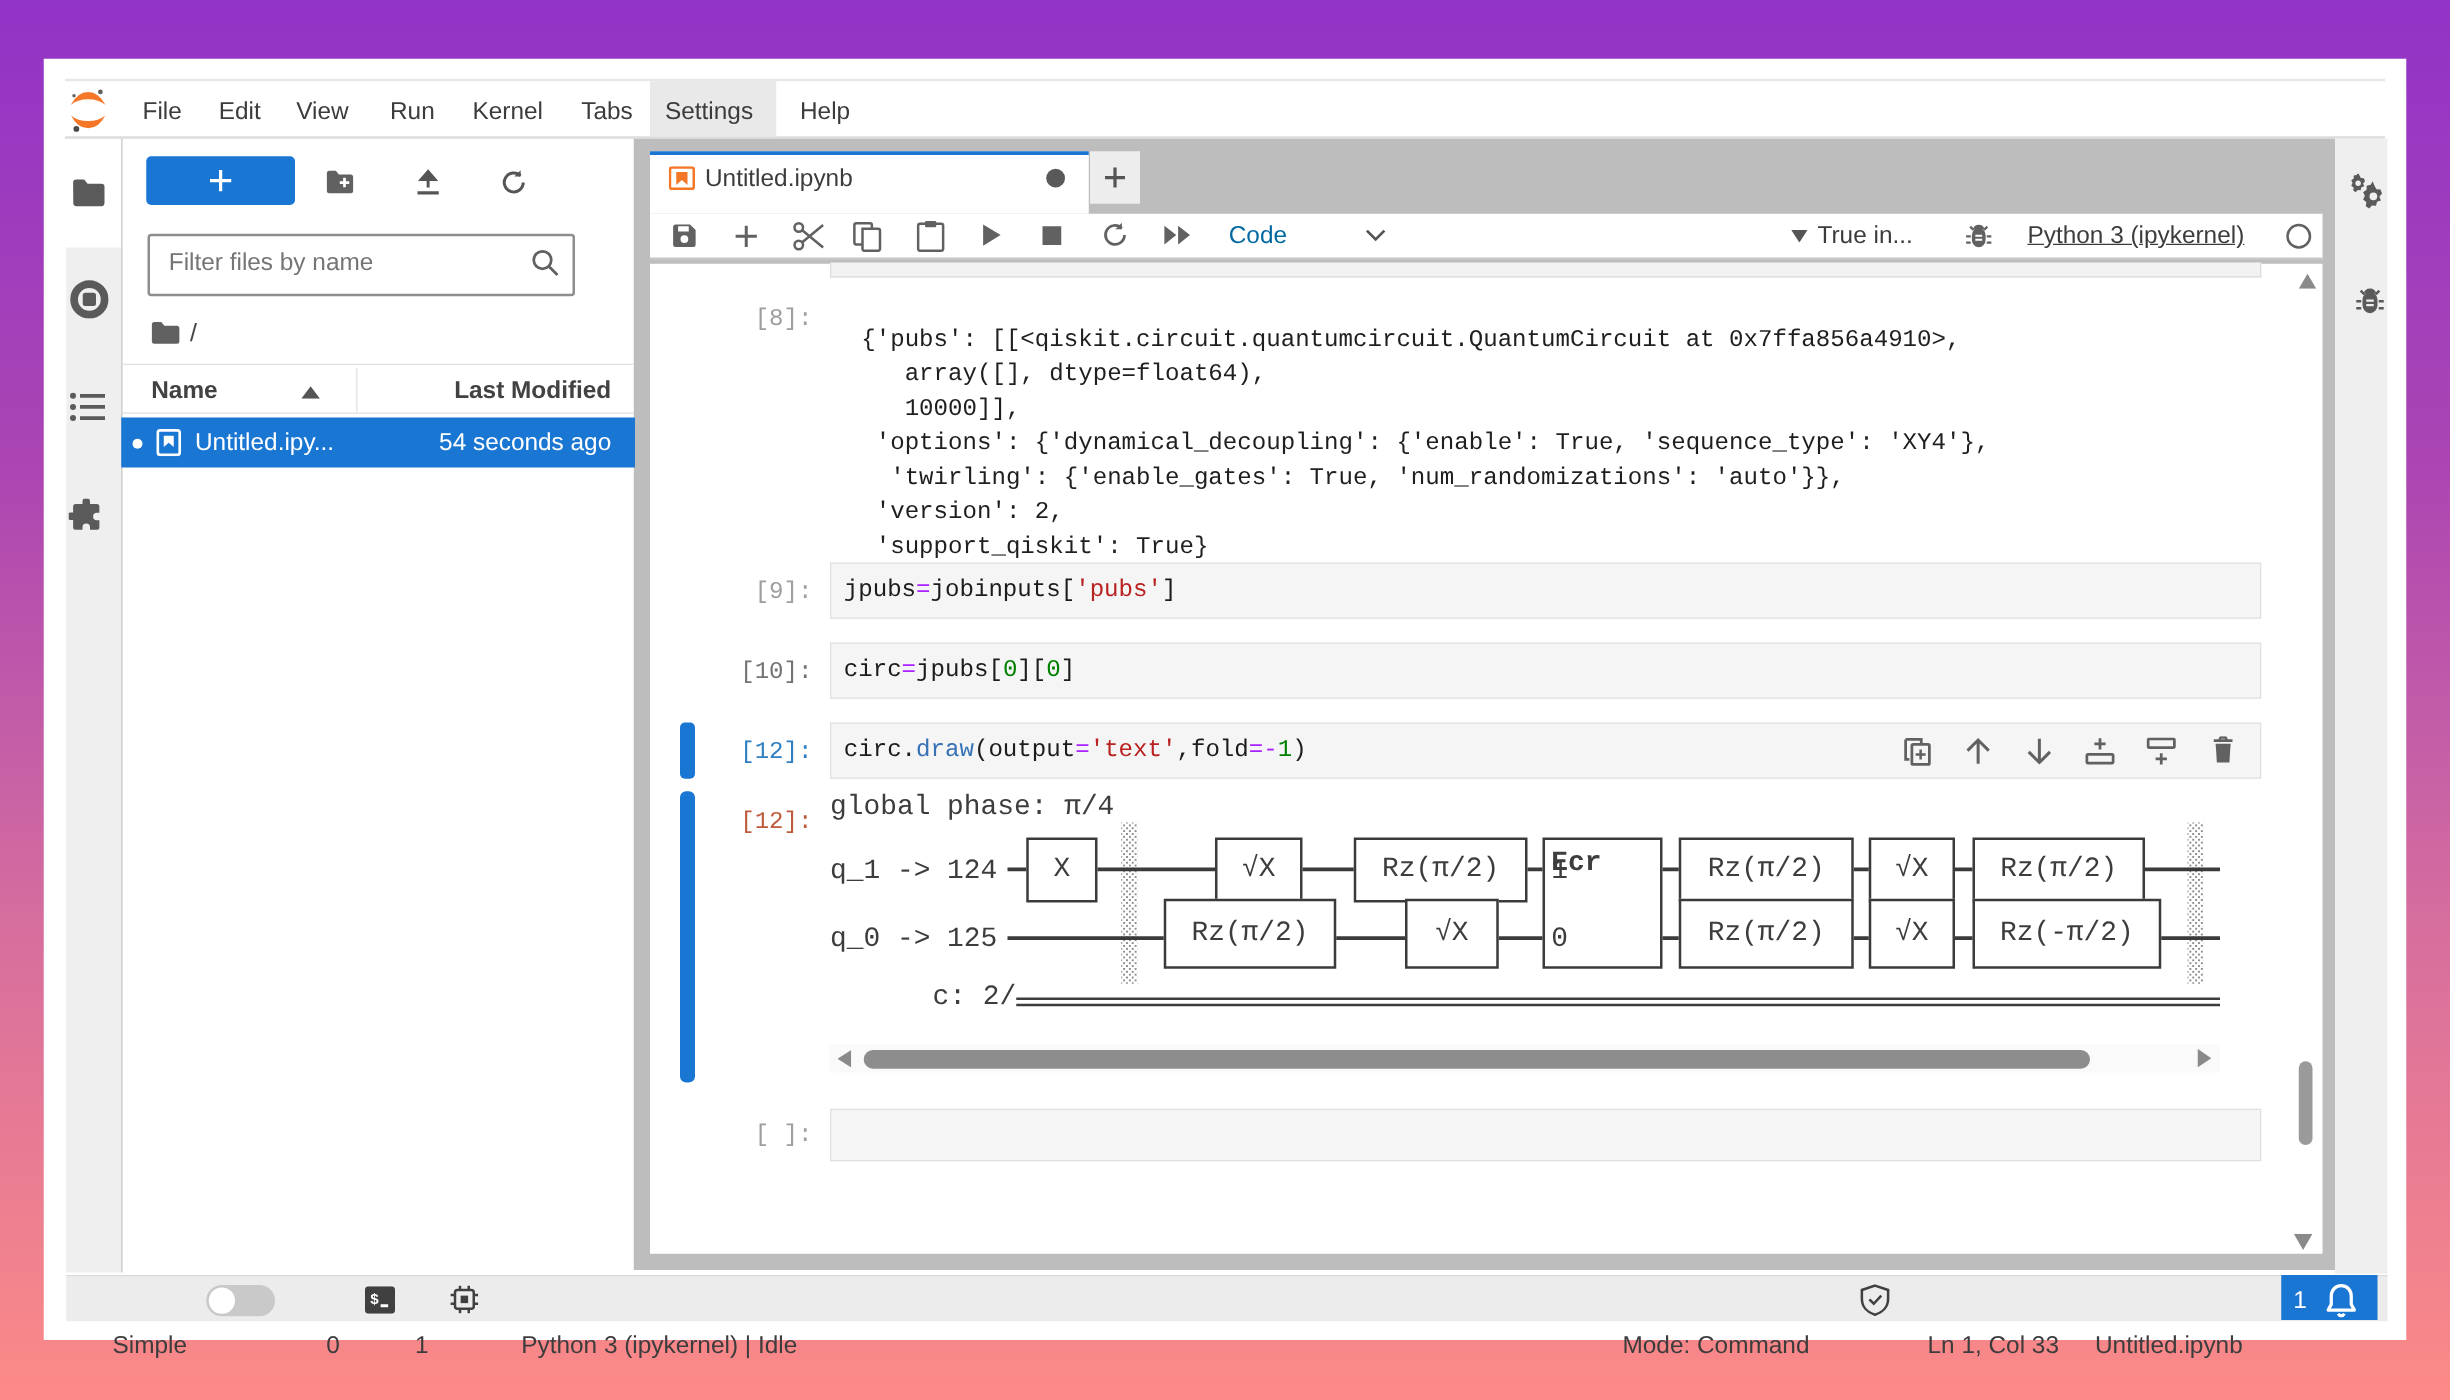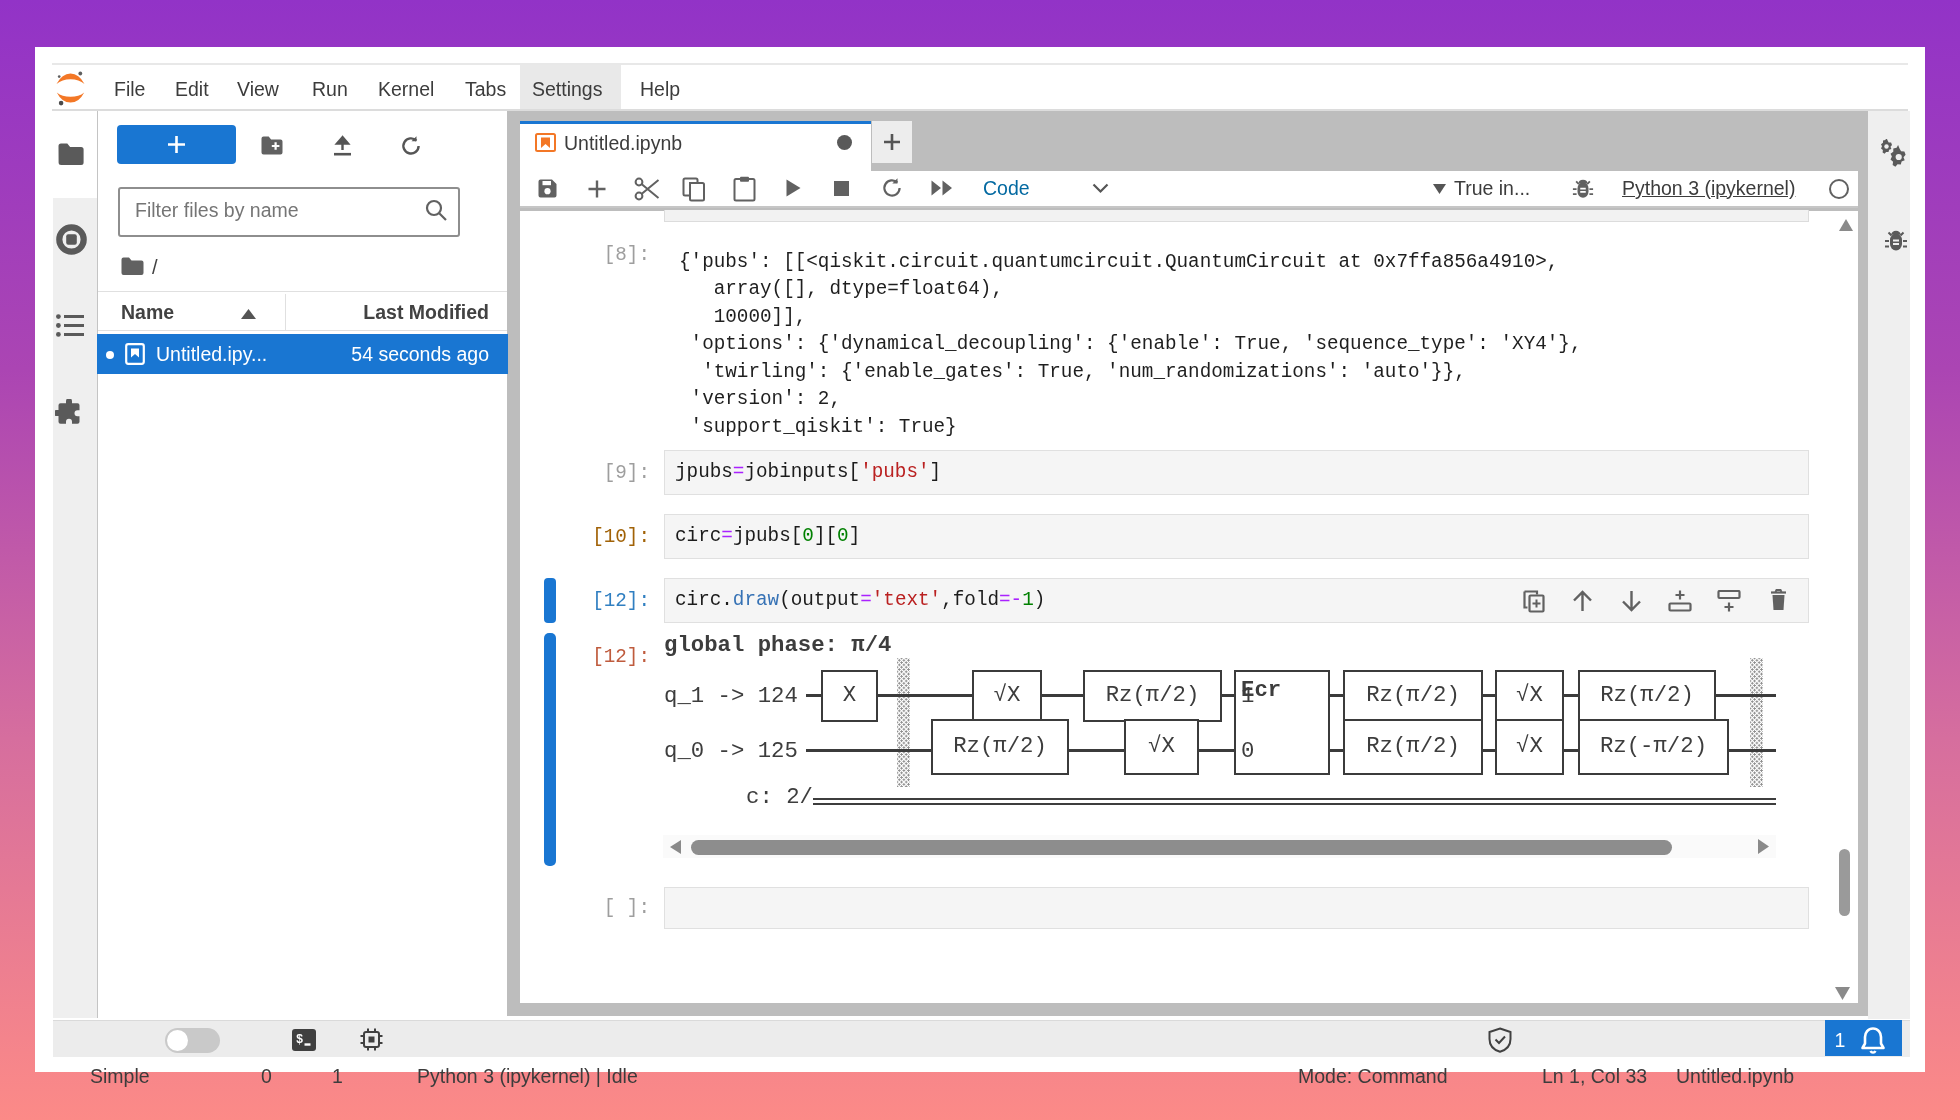--- a/index.html
+++ b/index.html
@@ -7,21 +7,21 @@
        background:linear-gradient(180deg,#9233c7 0%,#ab45b3 33%,#d66e9e 66%,#fc8a87 100%);
        font-family:"Liberation Sans",sans-serif;}
   .abs{position:absolute;}
   #win{position:absolute;left:35px;top:47px;width:1890px;height:1025px;background:#fff;}
   
   .mono{font-family:"Liberation Mono",monospace;}
   .icon{position:absolute;}
   svg{display:block;}
   .prompt{position:absolute;left:465px;width:150px;text-align:right;
           font-family:"Liberation Mono",monospace;font-size:19.3px;line-height:27.5px;}
-  pre.out{position:absolute;margin:7px;font-size:19.3px;line-height:27.5px;color:#1f1f1f;
+  pre.out{position:absolute;margin:17px;font-size:19.3px;line-height:27.5px;color:#1f1f1f;
           font-family:"Liberation Mono",monospace;}
   .inputbox{position:absolute;left:629px;width:1145px;height:45px;background:#f5f5f5;
             border:1px solid #e0e0e0;box-sizing:border-box;}
   .codeline{position:absolute;left:640px;height:45px;line-height:45px;white-space:pre;
             font-family:"Liberation Mono",monospace;font-size:19.3px;color:#1c1c1c;}
   .codeline i{font-style:normal;color:#aa22ff;}
   .codeline s{text-decoration:none;color:#ba2121;}
   .codeline n{color:#008000;}
   .codeline f{color:#3672b5;}
   .ctext{position:absolute;font-family:"Liberation Mono",monospace;font-size:22.3px;
@@ -311,21 +311,21 @@
    10000]],
  'options': {'dynamical_decoupling': {'enable': True, 'sequence_type': 'XY4'},
   'twirling': {'enable_gates': True, 'num_randomizations': 'auto'}},
  'version': 2,
  'support_qiskit': True}</pre>
 
       <div class="prompt" style="top:412.5px;color:#9e9e9e;">[9]:</div>
       <div class="inputbox" style="top:403px;"></div>
       <div class="codeline" style="top:403px;">jpubs<i>=</i>jobinputs[<s>'pubs'</s>]</div>
 
-      <div class="prompt" style="top:476.5px;color:#a16207;">[10]:</div>
+      <div class="prompt" style="top:476.5px;color:#737373;">[10]:</div>
       <div class="inputbox" style="top:467px;"></div>
       <div class="codeline" style="top:467px;">circ<i>=</i>jpubs[<n>0</n>][<n>0</n>]</div>
 
       <div class="abs" style="left:509px;top:531px;width:12px;height:45px;border-radius:4px;background:#1976d2;"></div>
       <div class="prompt" style="top:540.5px;color:#307fc1;">[12]:</div>
       <div class="inputbox" style="top:531px;"></div>
       <div class="codeline" style="top:531px;">circ.<f>draw</f>(output<i>=</i><s>'text'</s>,fold<i>=</i><i>-</i><n>1</n>)</div>
       <div id="celltoolbar">
 
         <div class="icon" style="left:1488px;top:543px;">
@@ -367,21 +367,21 @@
             <path d="M1 3.5 h15" stroke="#616161" stroke-width="2.2"></path>
             <path d="M5.5 3 l1-2 h4 l1 2" stroke="#616161" stroke-width="2" fill="none"></path>
             <path d="M2.5 6 h12 l-1 15 h-10 Z" fill="#616161"></path>
           </svg>
         </div>
       </div>
 
       <div class="abs" style="left:509px;top:586px;width:12px;height:233px;border-radius:5px;background:#1976d2;"></div>
       <div class="prompt" style="top:597px;color:#bf5b3d;">[12]:</div>
       <div id="circuit">
-        <div class="ctext" style="left:629px;top:583px;width:300px;font-weight:bold;">global phase: π/4</div>
+        <div class="ctext" style="left:629px;top:583px;width:300px;">global phase: π/4</div>
         <div class="ctext" style="left:629px;top:634px;width:180px;">q_1 -&gt; 124</div>
         <div class="ctext" style="left:629px;top:689px;width:180px;">q_0 -&gt; 125</div>
         <div class="ctext" style="left:711px;top:735px;width:67px;text-align:right;">c: 2/</div>
 
         <div class="barrier" style="left:862px;"></div>
         <div class="barrier" style="left:1715px;"></div>
 
         <div class="abs" style="left:771px;top:647.2px;width:970px;height:2.5px;background:#3b3b3b;"></div>
         <div class="abs" style="left:771px;top:702.2px;width:970px;height:2.5px;background:#3b3b3b;"></div>
 

